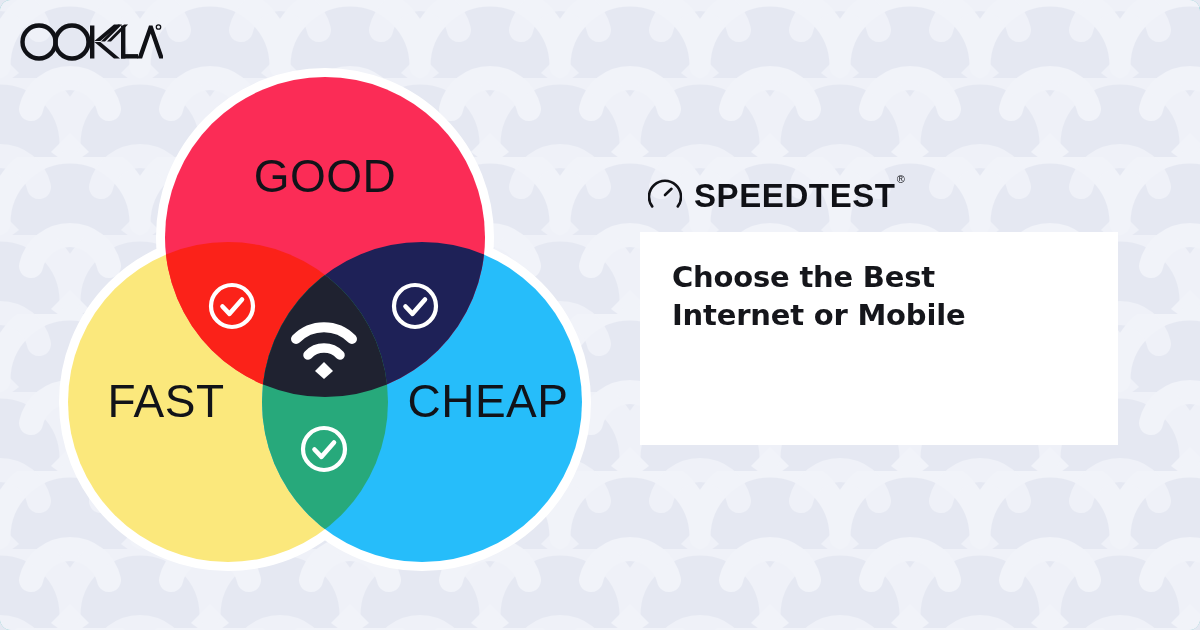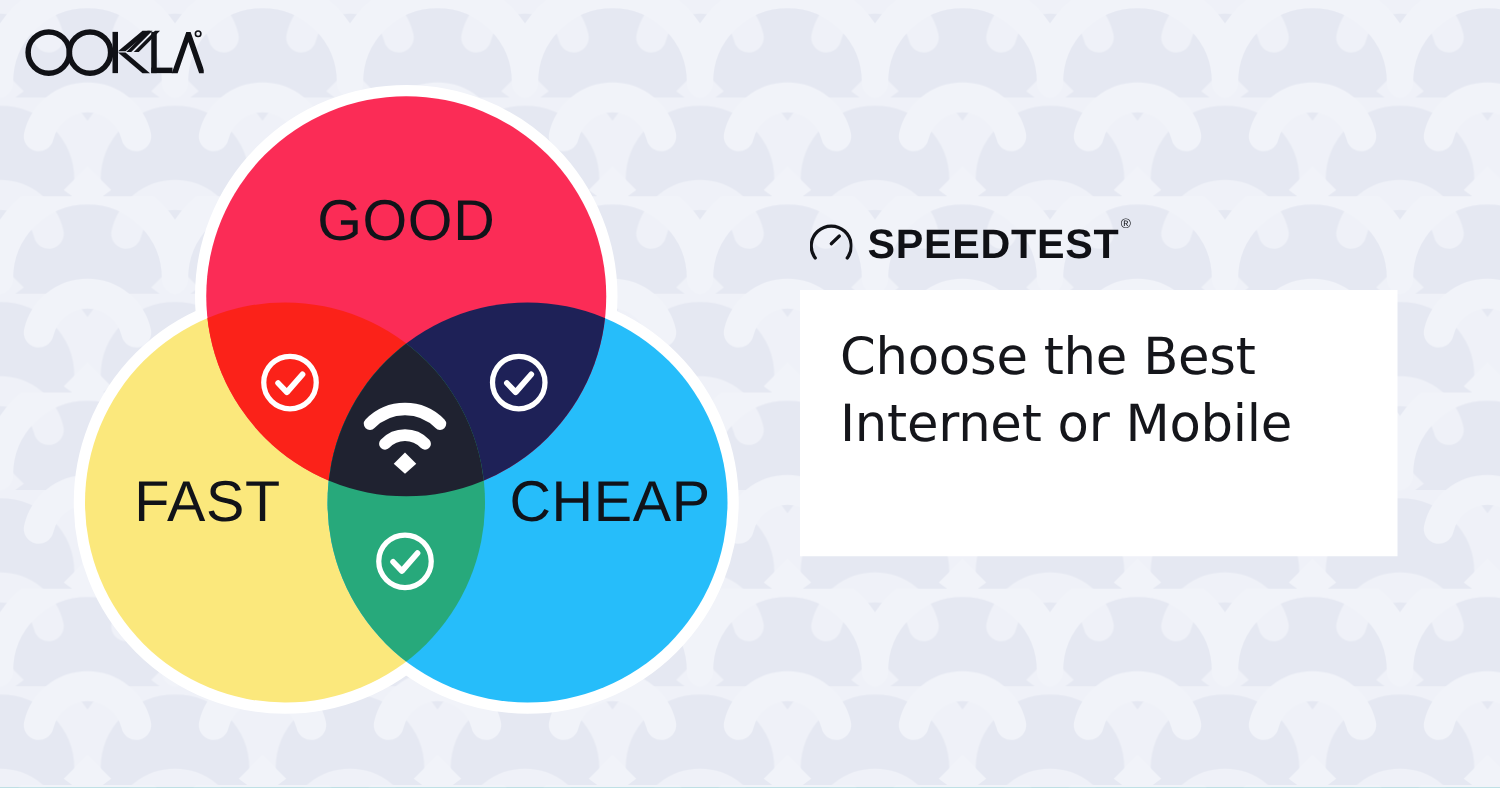--- a/index.html
+++ b/index.html
@@ -16,20 +16,21 @@
     position: relative;
   }
 
   #stage {
     position: absolute;
     left: 0; top: 0;
     width: 1200px;
     height: 630px;
     overflow: hidden;
     background: #14b8a6;
+    border-radius: 11px;
   }
 
   
   #bg-pattern {
     position: absolute;
     left: 0; top: 0;
     width: 1200px;
     height: 630px;
     z-index: 0;
   }
@@ -60,21 +61,21 @@
     letter-spacing: 0.5px;
   }
 
   
   #speedtest-logo {
     position: absolute;
     left: 648px;
     top: 178px;
     z-index: 5;
     display: flex;
-    align-items: flex-start;
+    align-items: center;
     gap: 12px;
   }
 
   #speedtest-wordmark {
     font-family: "Liberation Sans", sans-serif;
     font-size: 33px;
     font-weight: 700;
     letter-spacing: 0.6px;
     color: #101116;
     line-height: 1;
@@ -98,22 +99,22 @@
     top: 232px;
     width: 478px;
     height: 213px;
     background: #ffffff;
     z-index: 5;
     padding: 26px 30px 0 32px;
   }
 
   #headline-text {
     font-family: "DejaVu Sans", sans-serif;
-    font-weight: 400;
-    font-size: 41px;
+    font-weight: 700;
+    font-size: 29px;
     line-height: 1.32;
     color: #15161b;
     letter-spacing: -0.2px;
   }
 </style>
 </head>
 <body>
 
 <div id="stage">
 

